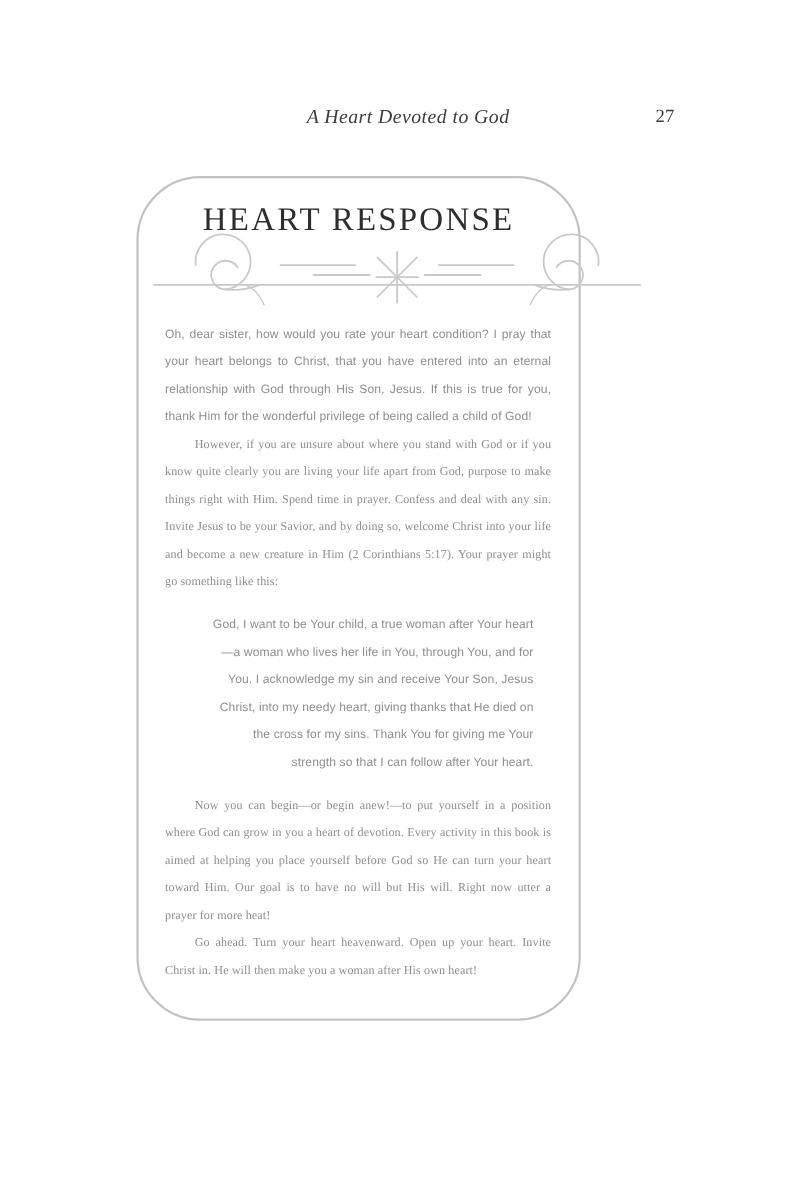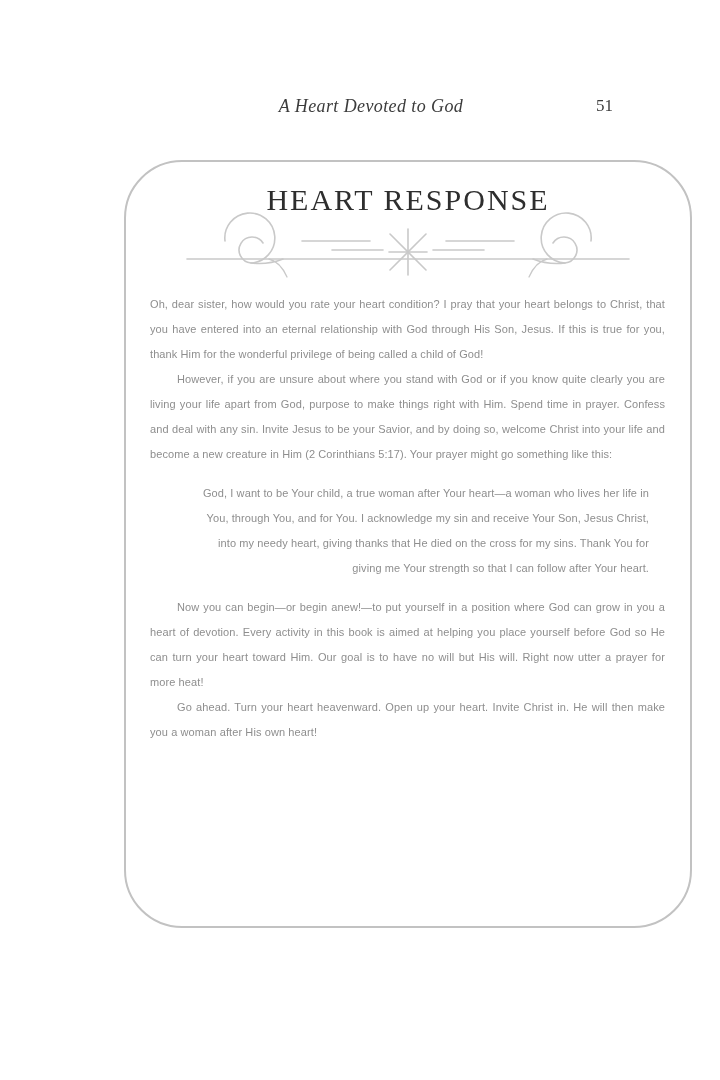--- a/index.html
+++ b/index.html
@@ -29,21 +29,21 @@
     top: 96px;
     left: 596px;
     font-family: "Liberation Serif", serif;
     font-size: 17px;
     color: var(--running-head, #3c3c3c);
   }
   .card {
     position: absolute;
     left: 124px;
     top: 160px;
-    width: 568px;
+    width: 404px;
     height: 768px;
     border: 2px solid var(--border, #c2c2c2);
     border-radius: 58px;
     background: #ffffff;
   }
   .card-title {
     margin-top: 21px;
     text-align: center;
     font-family: "Liberation Serif", serif;
     font-weight: 400;
@@ -67,34 +67,34 @@
   .body-text {
     padding: 9px 25px 0 24px;
     font-size: 11px;
     line-height: 25px;
     letter-spacing: 0.1px;
     color: var(--body, #8e8e8e);
   }
   .para {
     text-align: justify;
   }
-  .para.indent { text-indent: 27px; }
+  .para.indent { text-indent: 27px; font-family: Liberation Serif, serif; }
   .quote {
     margin: 14px 16px 14px 39px;
     text-align: right;
   }
 </style>
 </head>
 <body>
 
 <div class="page">
 
   <div class="running-head">A Heart Devoted to God</div>
 
-  <div class="page-number">51</div>
+  <div class="page-number">27</div>
 
   <div class="card">
 
     <h1 class="card-title">HEART RESPONSE</h1>
 
     <div class="flourish">
       <svg width="470" height="78" viewBox="0 0 470 78">
 
         <path d="M 14 54 L 456 54"></path>
 

